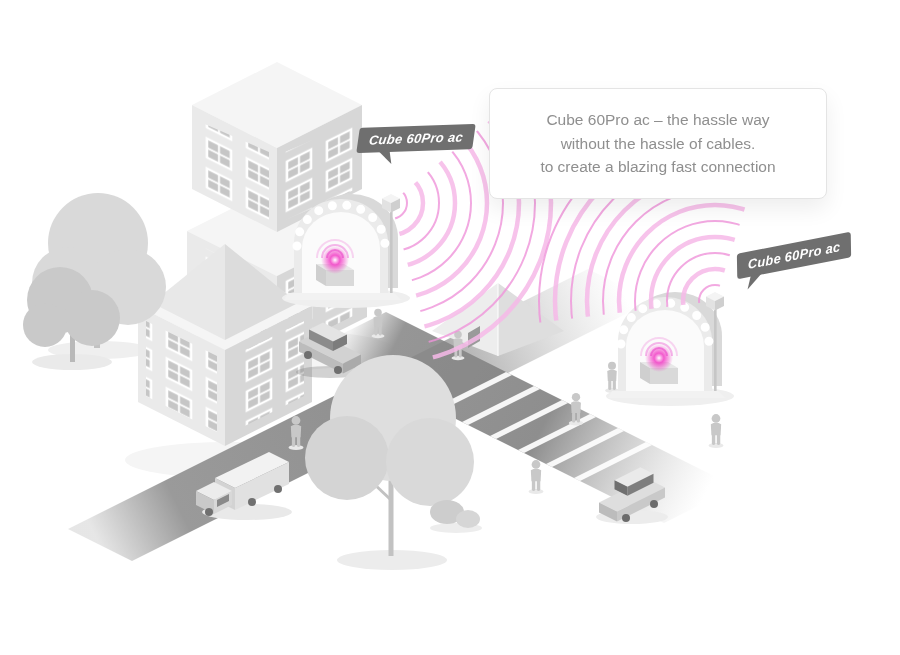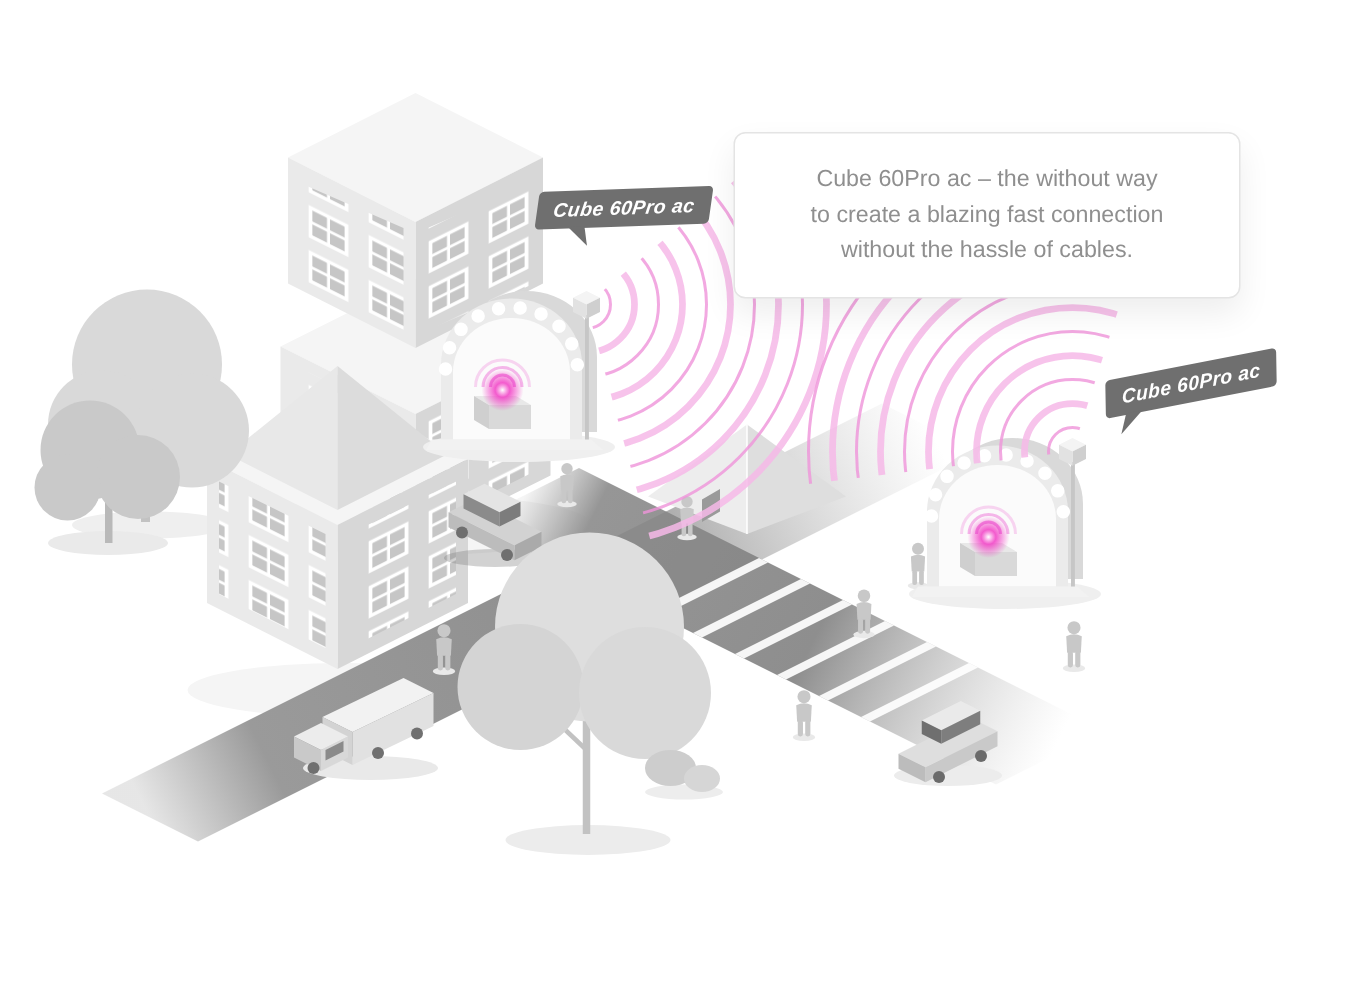--- a/index.html
+++ b/index.html
@@ -255,23 +255,23 @@
     <circle cx="430" cy="462" r="44" fill="#d9d9d9"></circle>
   </g>
   <g>
     <ellipse cx="456" cy="528" rx="26" ry="5" fill="#ededed"></ellipse>
     <ellipse cx="447" cy="512" rx="17" ry="12" fill="#cdcdcd"></ellipse>
     <ellipse cx="468" cy="519" rx="12" ry="9" fill="#d6d6d6"></ellipse>
   </g>
 </svg>
 
 <div class="callout">
-  <div class="callout-line">Cube 60Pro ac – the without way</div>
+  <div class="callout-line">Cube 60Pro ac – the hassle way</div>
+  <div class="callout-line">without the hassle of cables.</div>
   <div class="callout-line">to create a blazing fast connection</div>
-  <div class="callout-line">without the hassle of cables.</div>
 </div>
 
 <div class="device-label label-1">
   <span>Cube 60Pro ac</span>
   <span class="tail tail-1"></span>
 </div>
 <div class="device-label label-2">
   <span>Cube 60Pro ac</span>
   <span class="tail tail-2"></span>
 </div>

